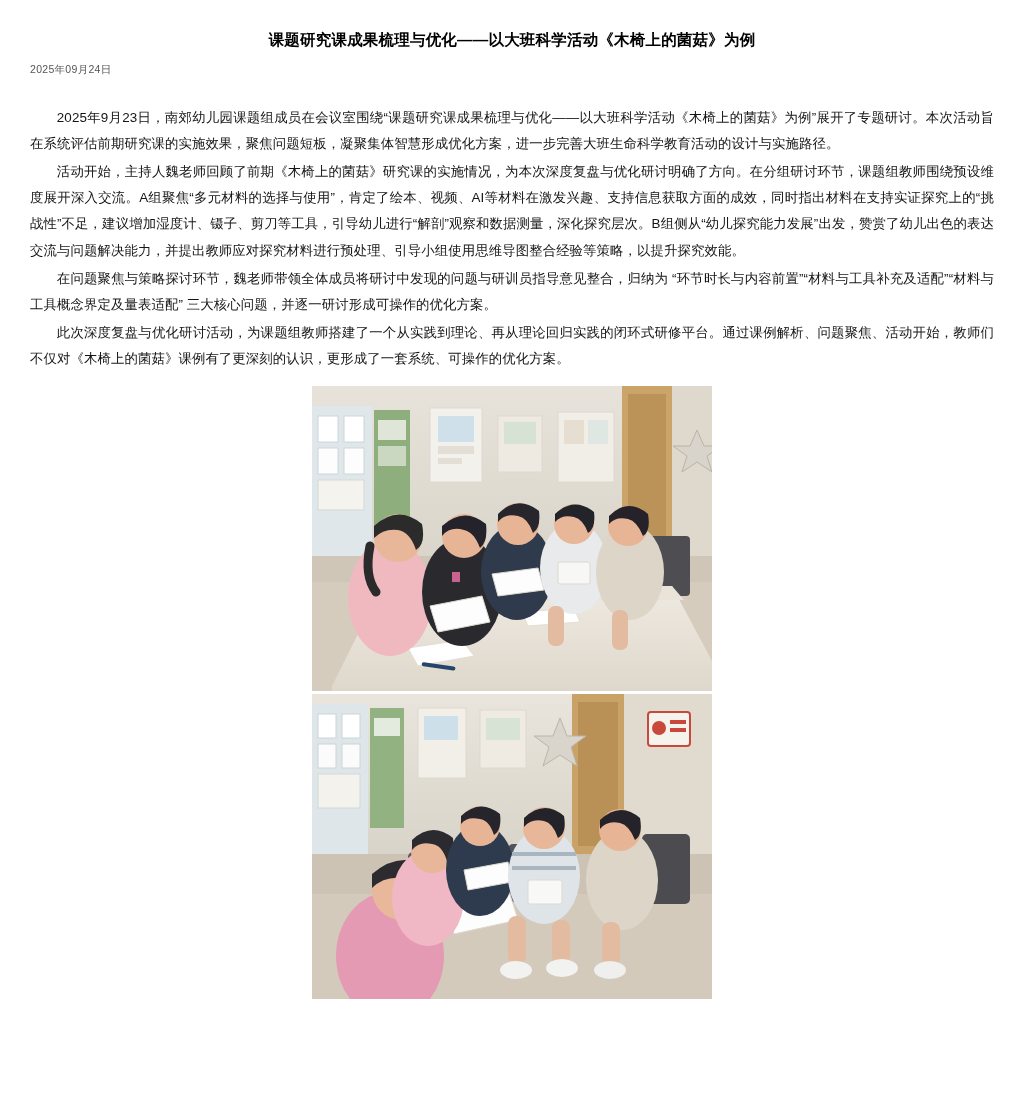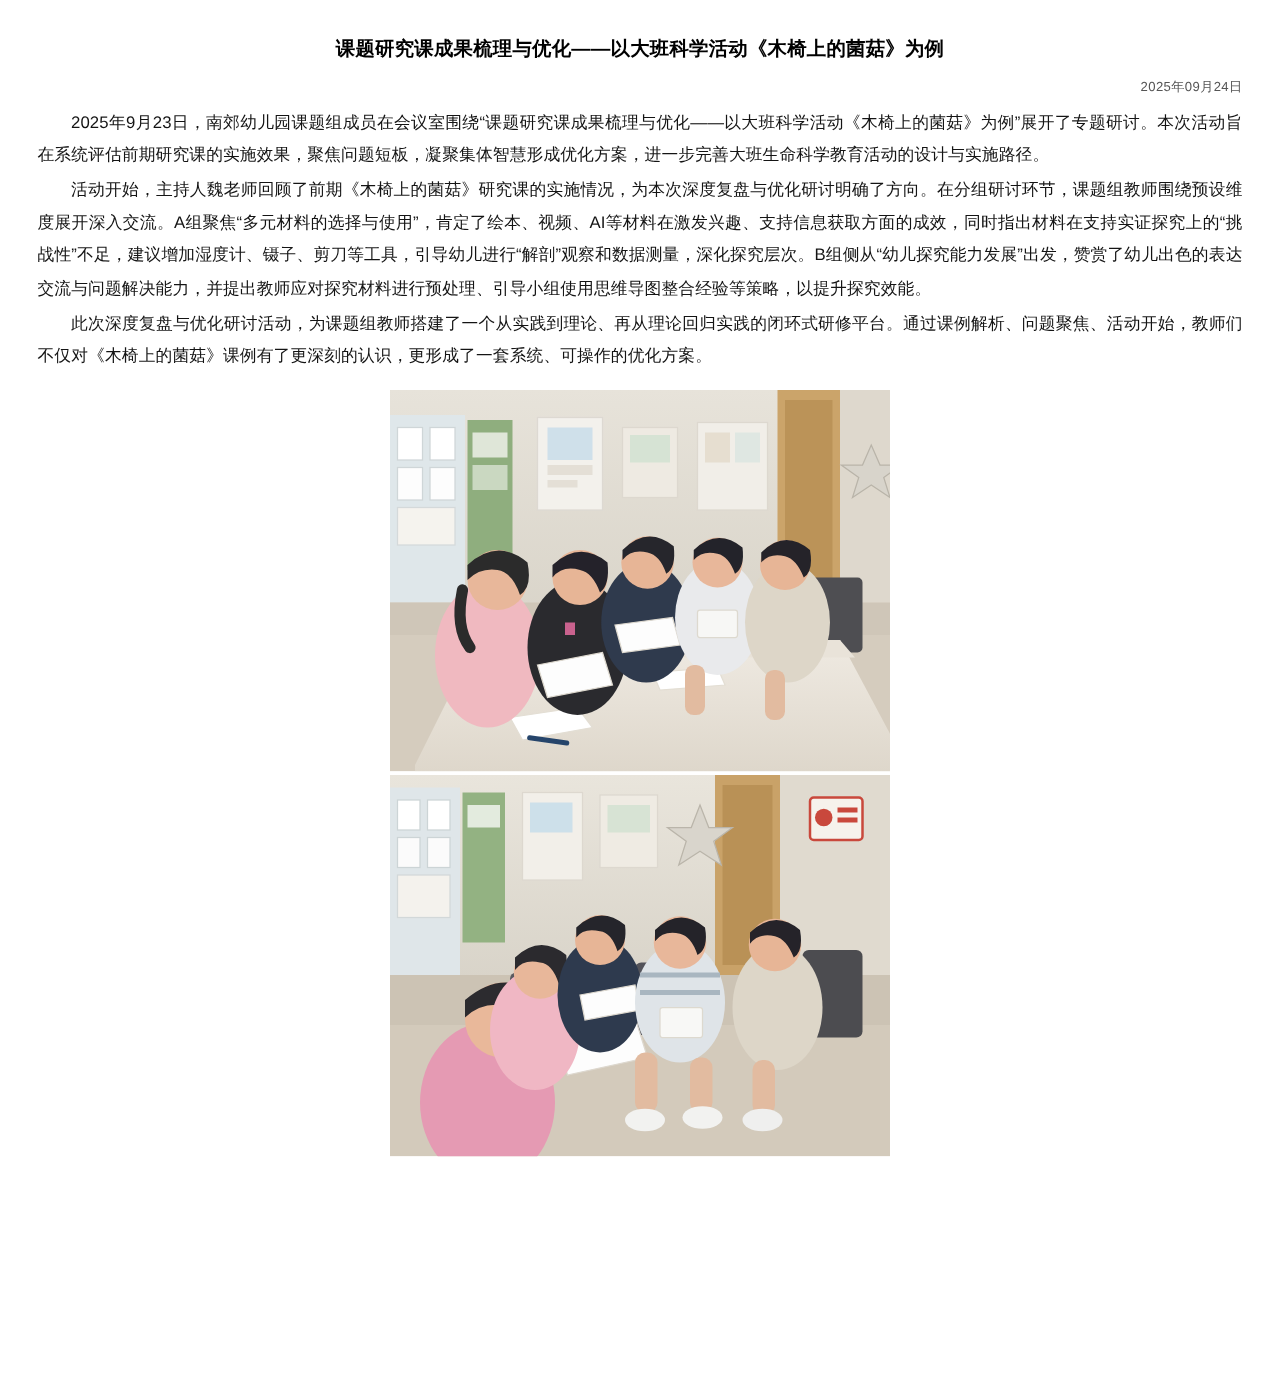--- a/index.html
+++ b/index.html
@@ -25,28 +25,28 @@
   .article-title {
     text-align: center;
     font-size: 15.5px;
     font-weight: bold;
     line-height: 1.6;
     color: #000;
     margin: 10px 0 0 0;
     letter-spacing: 0.2px;
   }
   .article-date {
-    text-align: right;
+    text-align: left;
     font-size: 10.5px;
     color: #555;
     margin: 10px 0 0 0;
     letter-spacing: 0.3px;
   }
   .article-body {
-    margin-top: 8px;
+    margin-top: 28px;
   }
   .article-body p {
     margin: 0 0 2px 0;
     font-size: 13.4px;
     line-height: 1.95;
     text-align: justify;
     text-justify: inter-ideograph;
     text-indent: 2em;
     color: #141414;
     letter-spacing: 0.1px;
@@ -69,20 +69,21 @@
 <body>
 
 <div class="page">
 
   <h1 class="article-title">课题研究课成果梳理与优化——以大班科学活动《木椅上的菌菇》为例</h1>
   <div class="article-date">2025年09月24日</div>
 
   <div class="article-body">
     <p>2025年9月23日，南郊幼儿园课题组成员在会议室围绕“课题研究课成果梳理与优化——以大班科学活动《木椅上的菌菇》为例”展开了专题研讨。本次活动旨在系统评估前期研究课的实施效果，聚焦问题短板，凝聚集体智慧形成优化方案，进一步完善大班生命科学教育活动的设计与实施路径。</p>
     <p>活动开始，主持人魏老师回顾了前期《木椅上的菌菇》研究课的实施情况，为本次深度复盘与优化研讨明确了方向。在分组研讨环节，课题组教师围绕预设维度展开深入交流。A组聚焦“多元材料的选择与使用”，肯定了绘本、视频、AI等材料在激发兴趣、支持信息获取方面的成效，同时指出材料在支持实证探究上的“挑战性”不足，建议增加湿度计、镊子、剪刀等工具，引导幼儿进行“解剖”观察和数据测量，深化探究层次。B组侧从“幼儿探究能力发展”出发，赞赏了幼儿出色的表达交流与问题解决能力，并提出教师应对探究材料进行预处理、引导小组使用思维导图整合经验等策略，以提升探究效能。</p>
+    <p>在问题聚焦与策略探讨环节，魏老师带领全体成员将研讨中发现的问题与研训员指导意见整合，归纳为 “环节时长与内容前置”“材料与工具补充及适配”“材料与工具概念界定及量表适配” 三大核心问题，并逐一研讨形成可操作的优化方案。</p>
     <p>此次深度复盘与优化研讨活动，为课题组教师搭建了一个从实践到理论、再从理论回归实践的闭环式研修平台。通过课例解析、问题聚焦、活动开始，教师们不仅对《木椅上的菌菇》课例有了更深刻的认识，更形成了一套系统、可操作的优化方案。</p>
   </div>
 
   <div class="figure-wrap">
 
     <svg class="photo" viewBox="0 0 400 305">
       <defs>
         <linearGradient id="wallA" x1="0" y1="0" x2="0" y2="1">
           <stop offset="0%" stop-color="#e7e3da"></stop>
           <stop offset="100%" stop-color="#d8d3c8"></stop>

